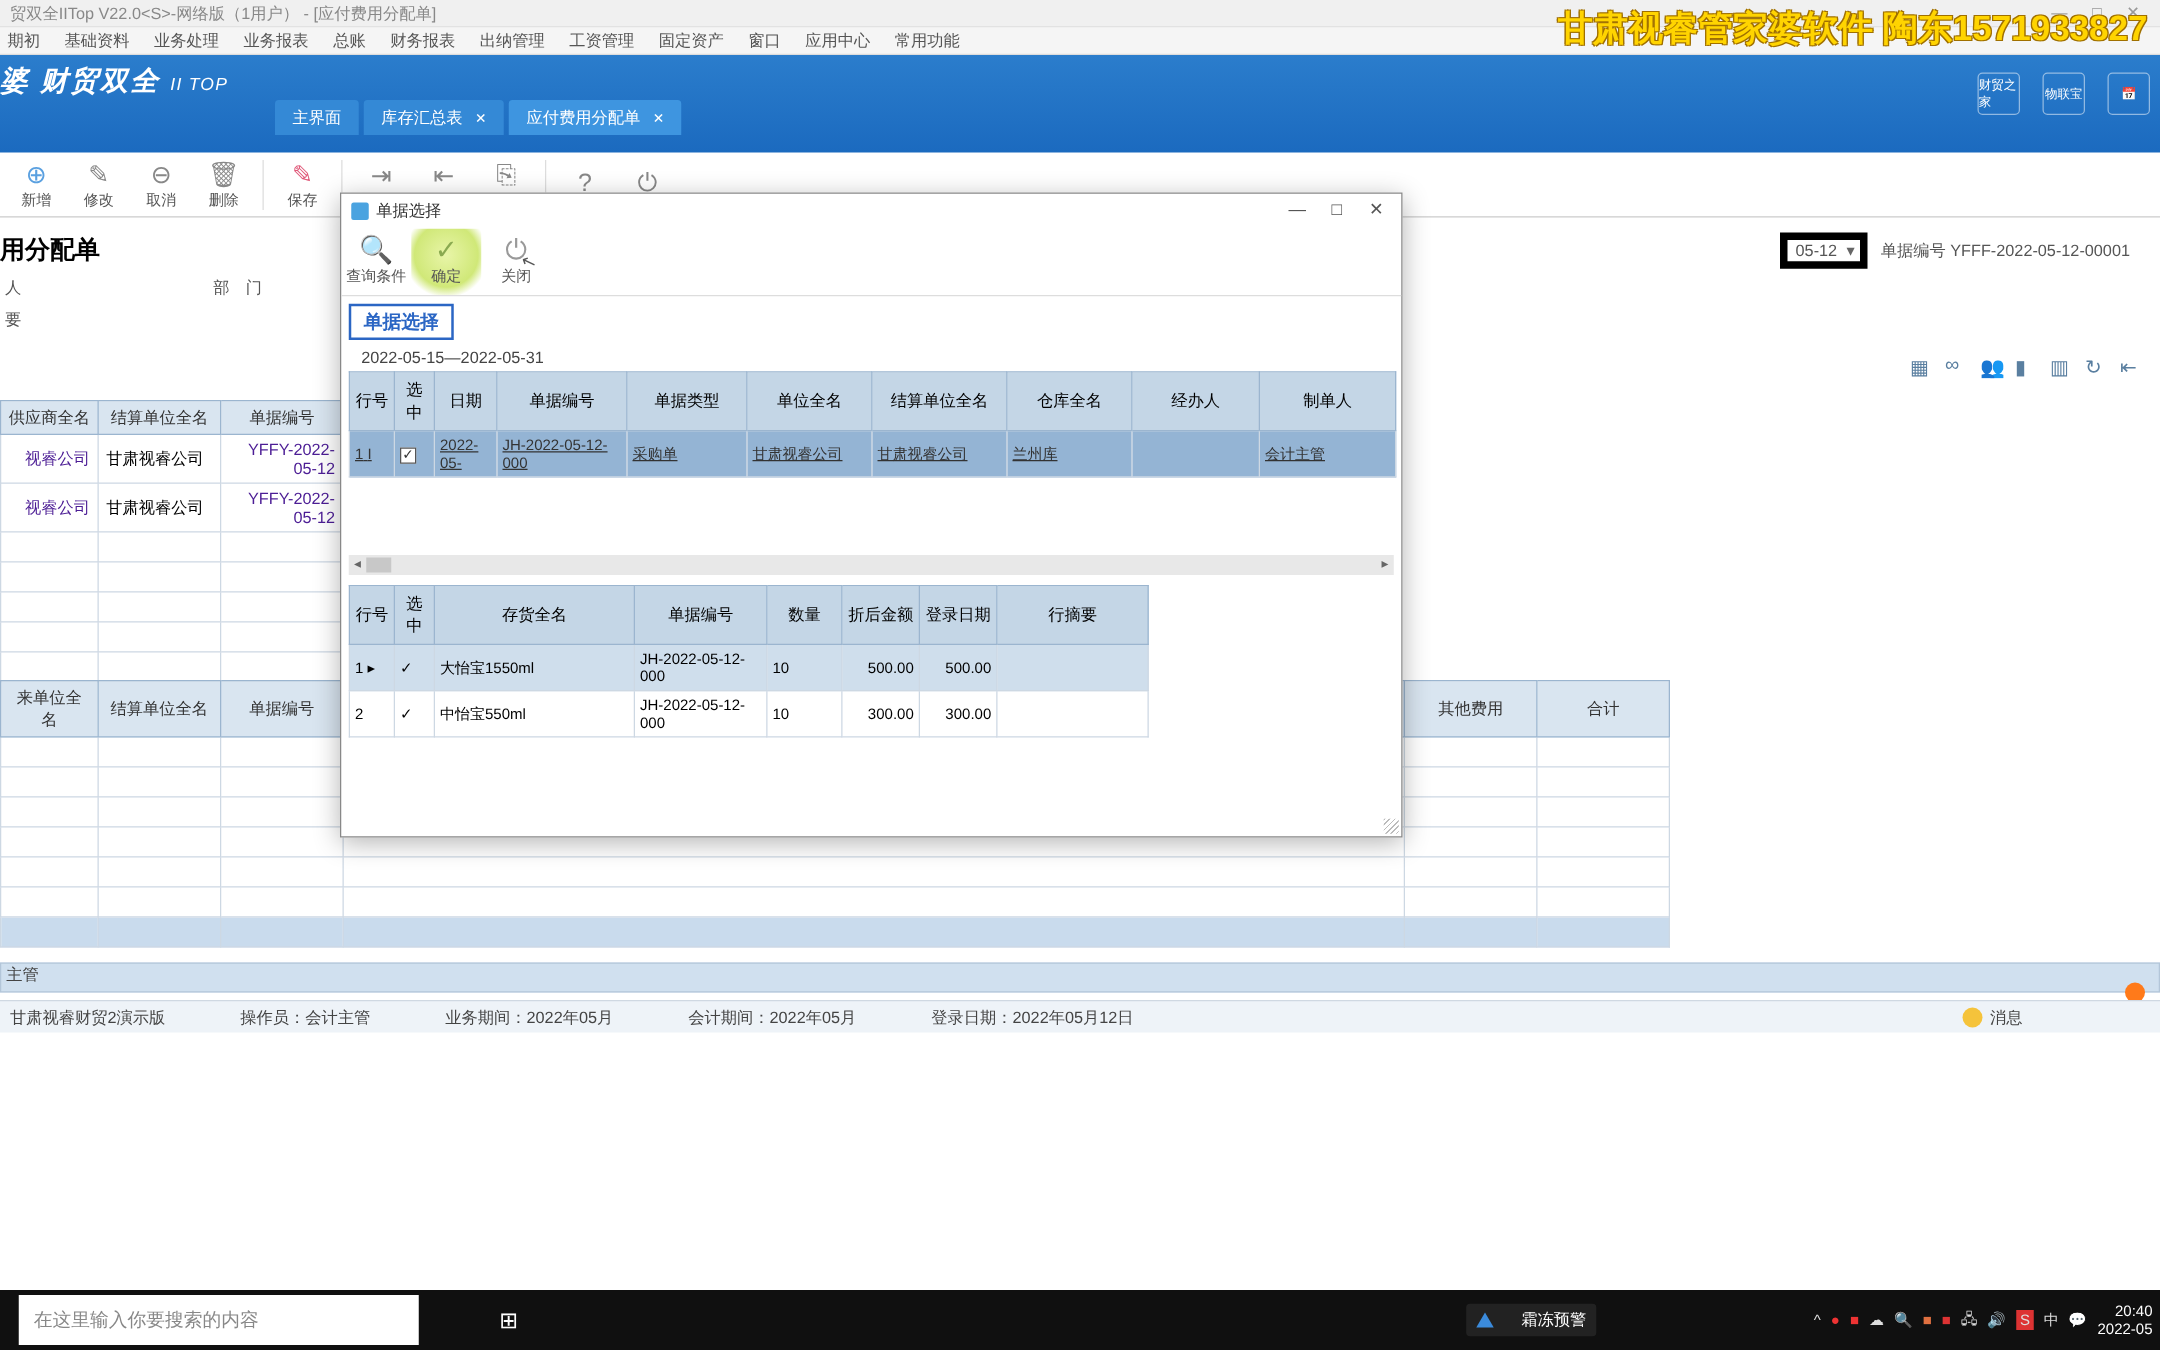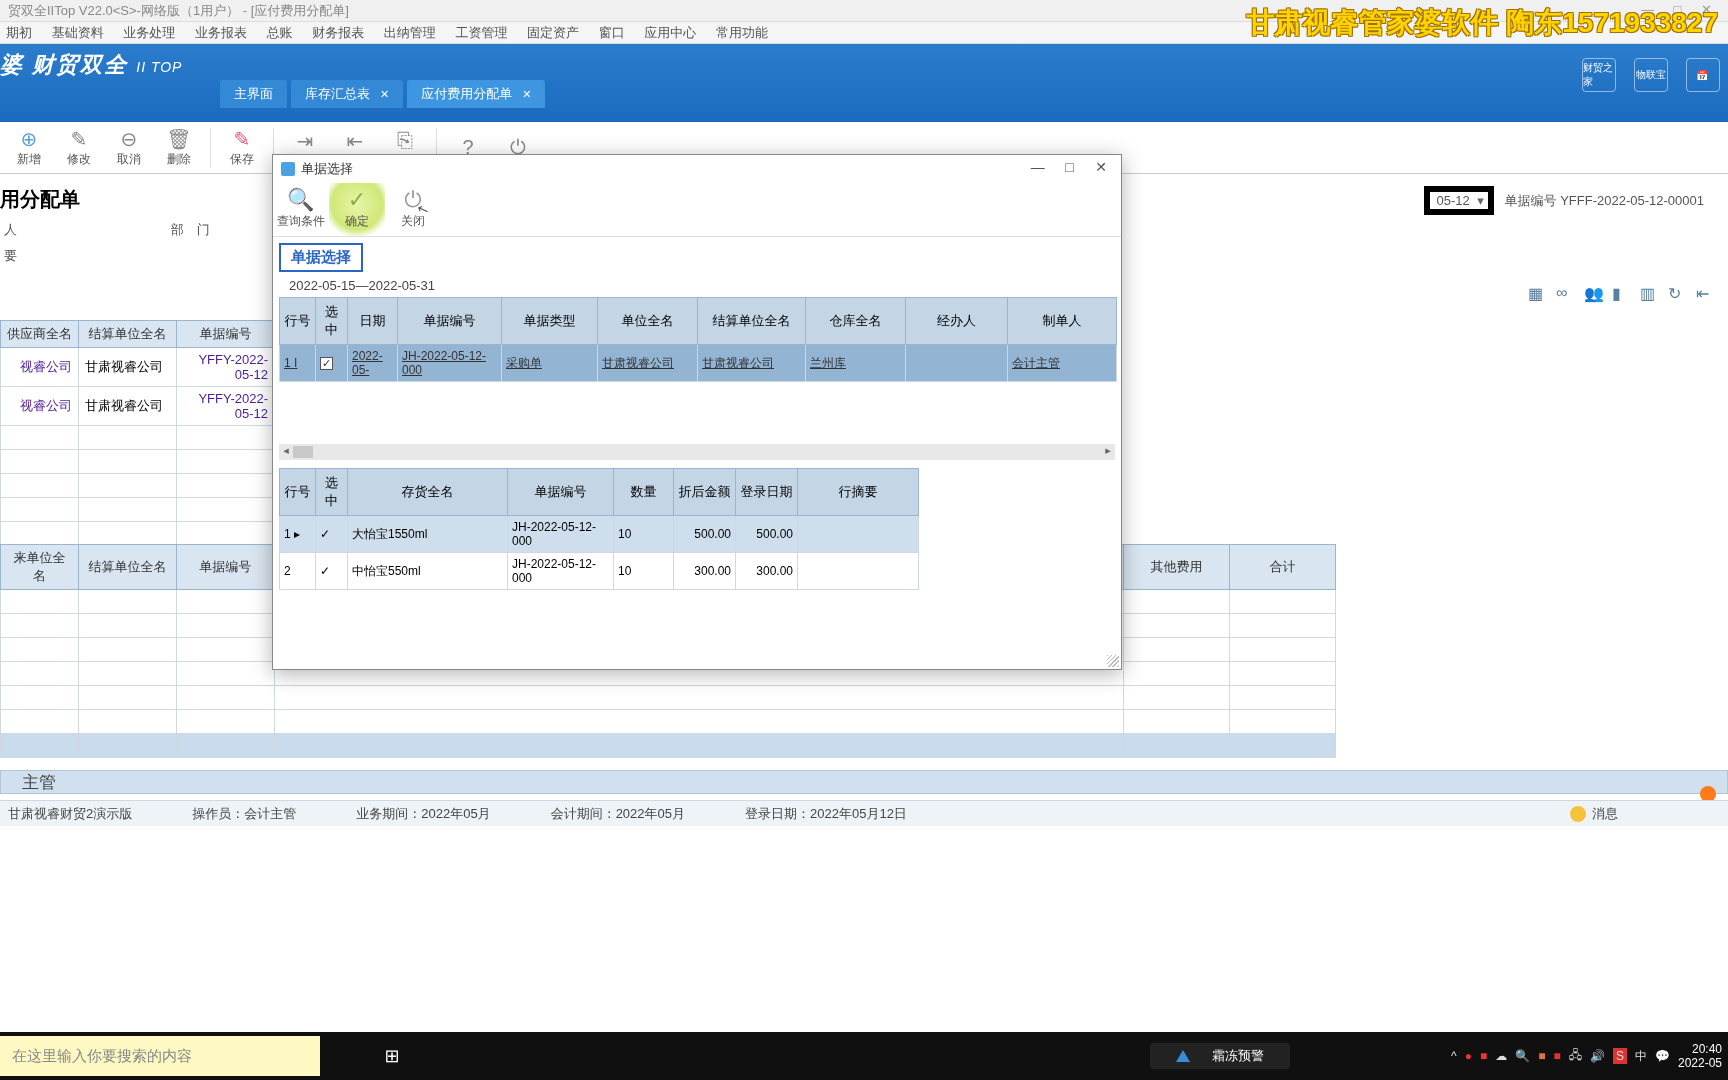--- a/index.html
+++ b/index.html
@@ -42,21 +42,21 @@
 .icon-bar .ib { width: 20px; height: 20px; color: #5a7fa0; font-size: 16px; }
 
 .grid { border: 1px solid #9bb5cf; border-collapse: collapse; }
 .grid th { background: #d9e5f0; border: 1px solid #9bb5cf; padding: 4px 6px; font-weight: normal; color: #333; font-size: 13px; }
 .grid td { border: 1px solid #cdd8e3; padding: 4px 6px; font-size: 13px; height: 24px; }
 .grid .link { color: #4c1d95; text-align: right; }
 
 .bg-grid-top { position: absolute; left: 0; top: 320px; }
 .bg-grid-bottom { position: absolute; left: 0; top: 544px; }
 
-.footer-row { position: absolute; left: 0; top: 770px; width: 100%; height: 24px; background: #d0e0ef; border: 1px solid #b3c6d9; font-size: 17px; color: #444; padding-left: 21px; }
+.footer-row { position: absolute; left: 0; top: 770px; width: 100%; height: 24px; background: #d0e0ef; border: 1px solid #b3c6d9; font-size: 13px; color: #444; padding-left: 4px; }
 .status-bar { position: absolute; left: 0; top: 800px; width: 100%; height: 26px; background: #eef3f8; border-top: 1px solid #cfd8e2; font-size: 13px; color: #444; display: flex; align-items: center; gap: 60px; padding-left: 8px; }
 .status-bar .msg { position: absolute; right: 110px; display: flex; align-items: center; gap: 6px; }
 .status-bar .msg .bubble { width: 16px; height: 16px; background: #f5c33b; border-radius: 50%; }
 
 
 .dialog { position: absolute; left: 272px; top: 154px; width: 850px; height: 516px; background: #fff; border: 1px solid #888; box-shadow: 0 4px 20px rgba(0,0,0,.3); }
 .dialog .dlg-title { height: 28px; display: flex; align-items: center; padding: 0 8px; font-size: 13px; color: #333; }
 .dialog .dlg-title .dlg-ico { width: 14px; height: 14px; background: #4aa3e0; border-radius: 2px; margin-right: 6px; }
 .dialog .dlg-win { position: absolute; right: 6px; top: 4px; }
 .dialog .dlg-win span { display: inline-block; width: 28px; text-align: center; color: #555; font-size: 14px; }
@@ -83,26 +83,26 @@
 
 .dlg-grid2 { width: 640px; margin: 8px 6px; border-collapse: collapse; }
 .dlg-grid2 th { background: #c4d6e6; border: 1px solid #9bb5cf; padding: 5px 4px; font-weight: normal; font-size: 13px; }
 .dlg-grid2 td { border: 1px solid #cdd8e3; padding: 4px 4px; font-size: 12px; height: 24px; }
 .dlg-grid2 tr.sel td { background: #cfdeec; }
 .dlg-grid2 td.num { text-align: right; }
 .resize-grip { position: absolute; right: 2px; bottom: 2px; width: 12px; height: 12px; background: repeating-linear-gradient(135deg,#bbb 0 1px,transparent 1px 3px); }
 
 
 .taskbar { position: absolute; left: 0; bottom: 0; width: 100%; height: 48px; background: #101010; display: flex; align-items: center; color: #fff; }
-.taskbar .search { flex: 0 0 320px; height: 40px; background: #fef9c3; color: #888; display: flex; align-items: center; padding-left: 12px; font-size: 15px; margin-left: 0; }
+.taskbar .search { flex: 0 0 320px; height: 40px; background: #ffffff; color: #888; display: flex; align-items: center; padding-left: 12px; font-size: 15px; margin-left: 15px; }
 .taskbar .tb-ico { width: 48px; height: 48px; display: flex; align-items: center; justify-content: center; font-size: 18px; color: #fff; }
 .taskbar .tray { position: absolute; right: 6px; display: flex; align-items: center; gap: 8px; font-size: 12px; }
 .taskbar .tray .t { color: #ddd; }
 .taskbar .tray .clock { text-align: right; line-height: 14px; }
-.taskbar .warn { position: absolute; right: 438px; display: flex; align-items: center; gap: 22px; background: rgba(255,255,255,.08); padding: 4px 26px; border-radius: 3px; }
+.taskbar .warn { position: absolute; right: 451px; display: flex; align-items: center; gap: 22px; background: rgba(255,255,255,.08); padding: 4px 8px; border-radius: 3px; }
 .taskbar .warn .tri { width: 0; height: 0; border-left: 7px solid transparent; border-right: 7px solid transparent; border-bottom: 12px solid #3b8bdc; }
 .orange-dot { position: absolute; right: 12px; top: 786px; width: 16px; height: 16px; background: #ff7a1a; border-radius: 50%; }
 </style>
 </head>
 <body>
 
 <div class="titlebar">
   <span>贸双全IITop V22.0&lt;S&gt;-网络版（1用户） - [应付费用分配单]</span>
   <div class="win-ctrl">
     <span>—</span>

